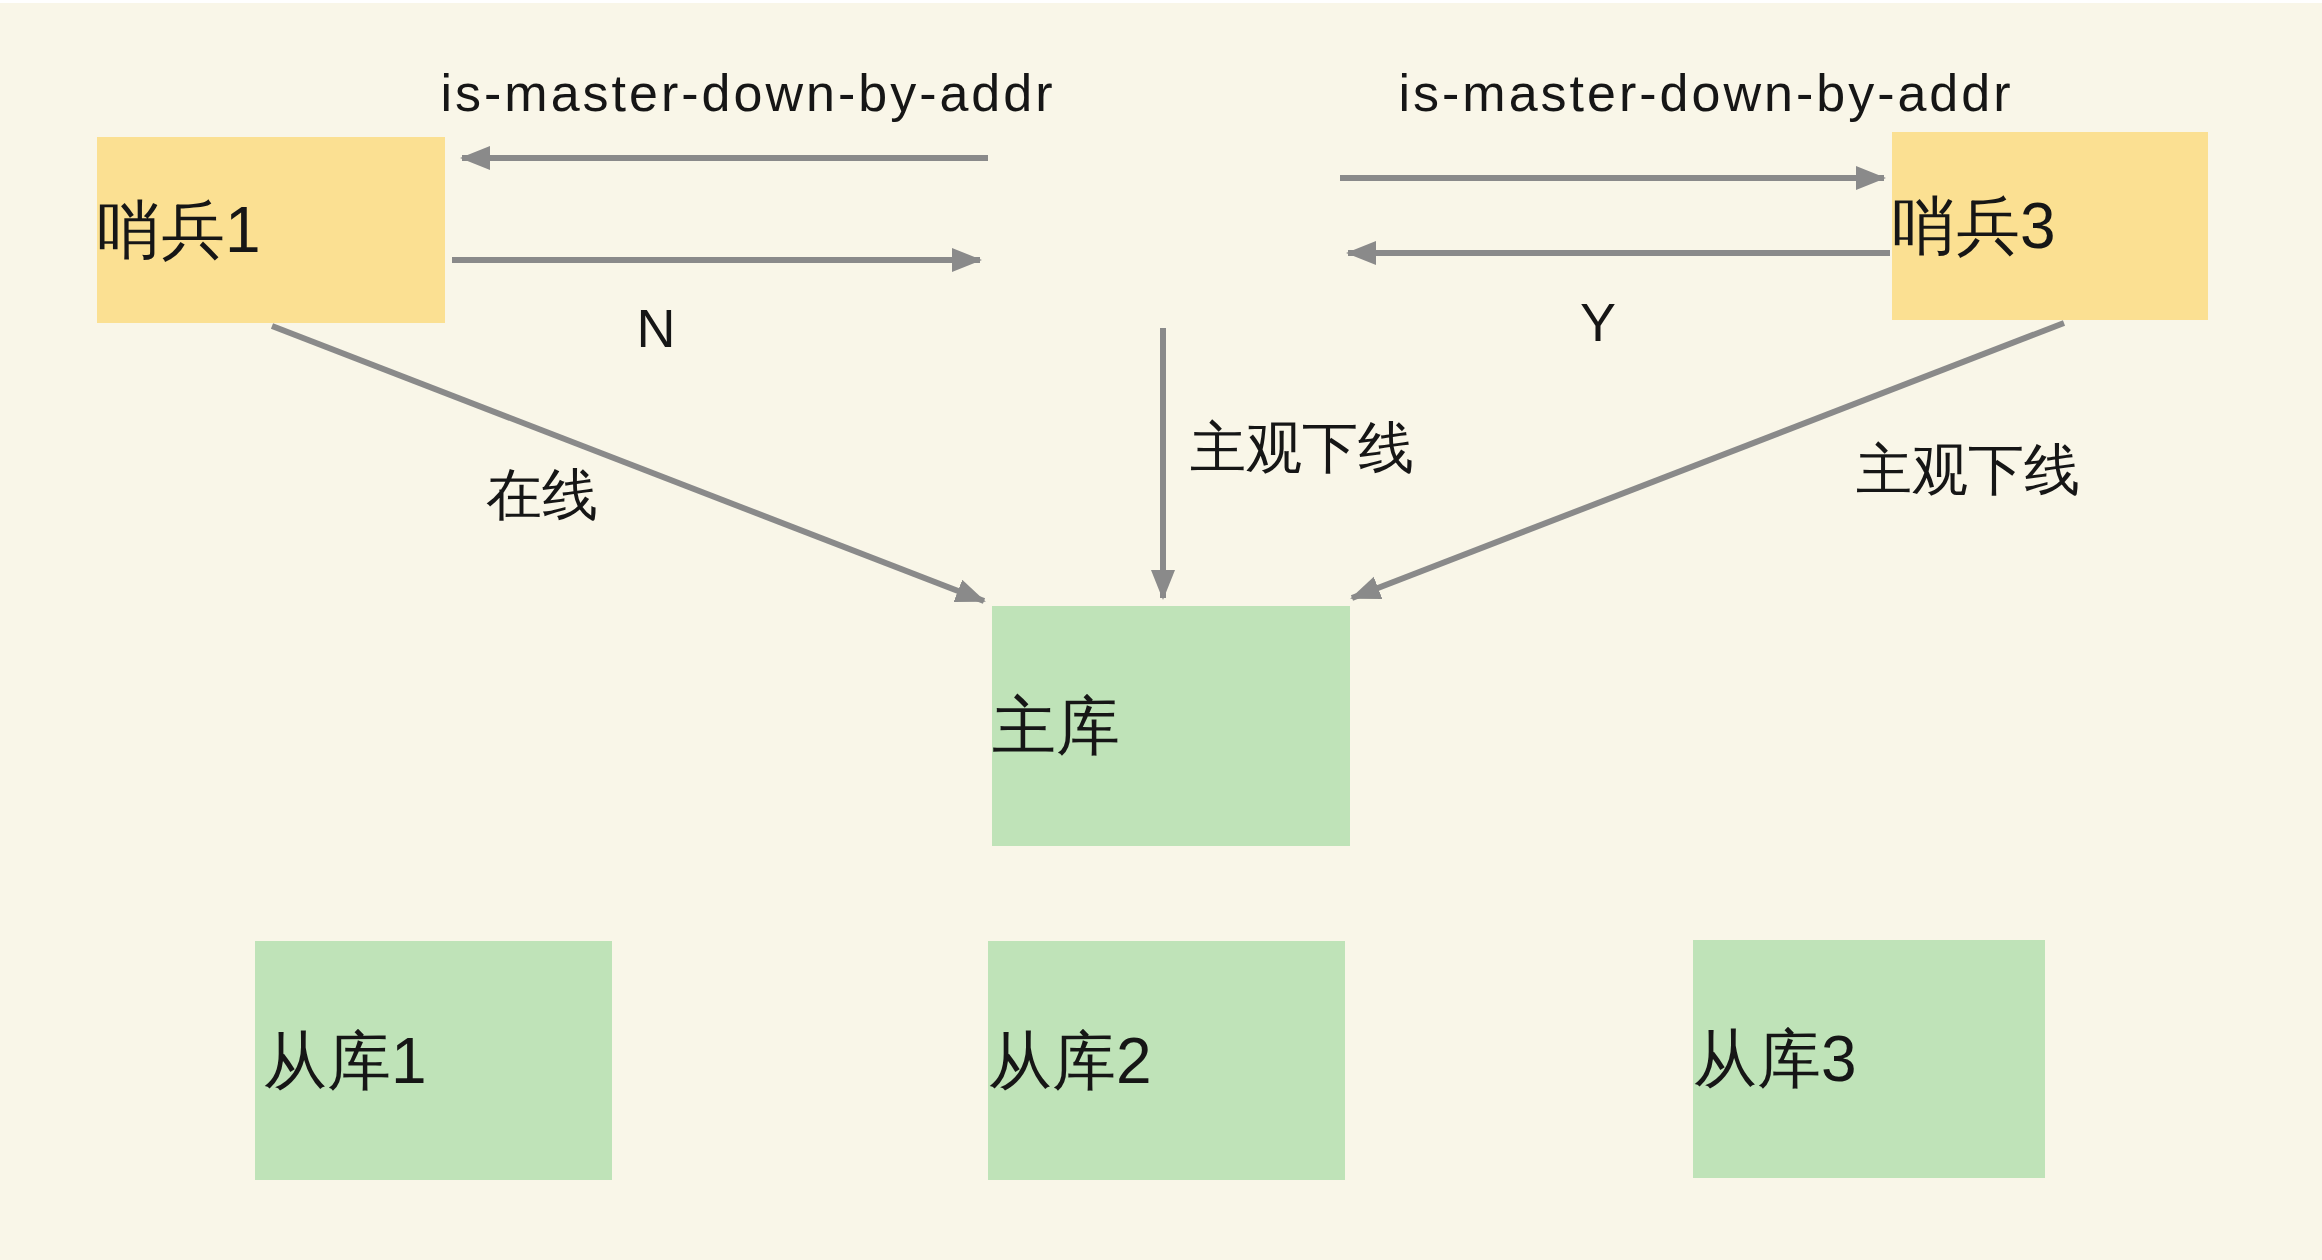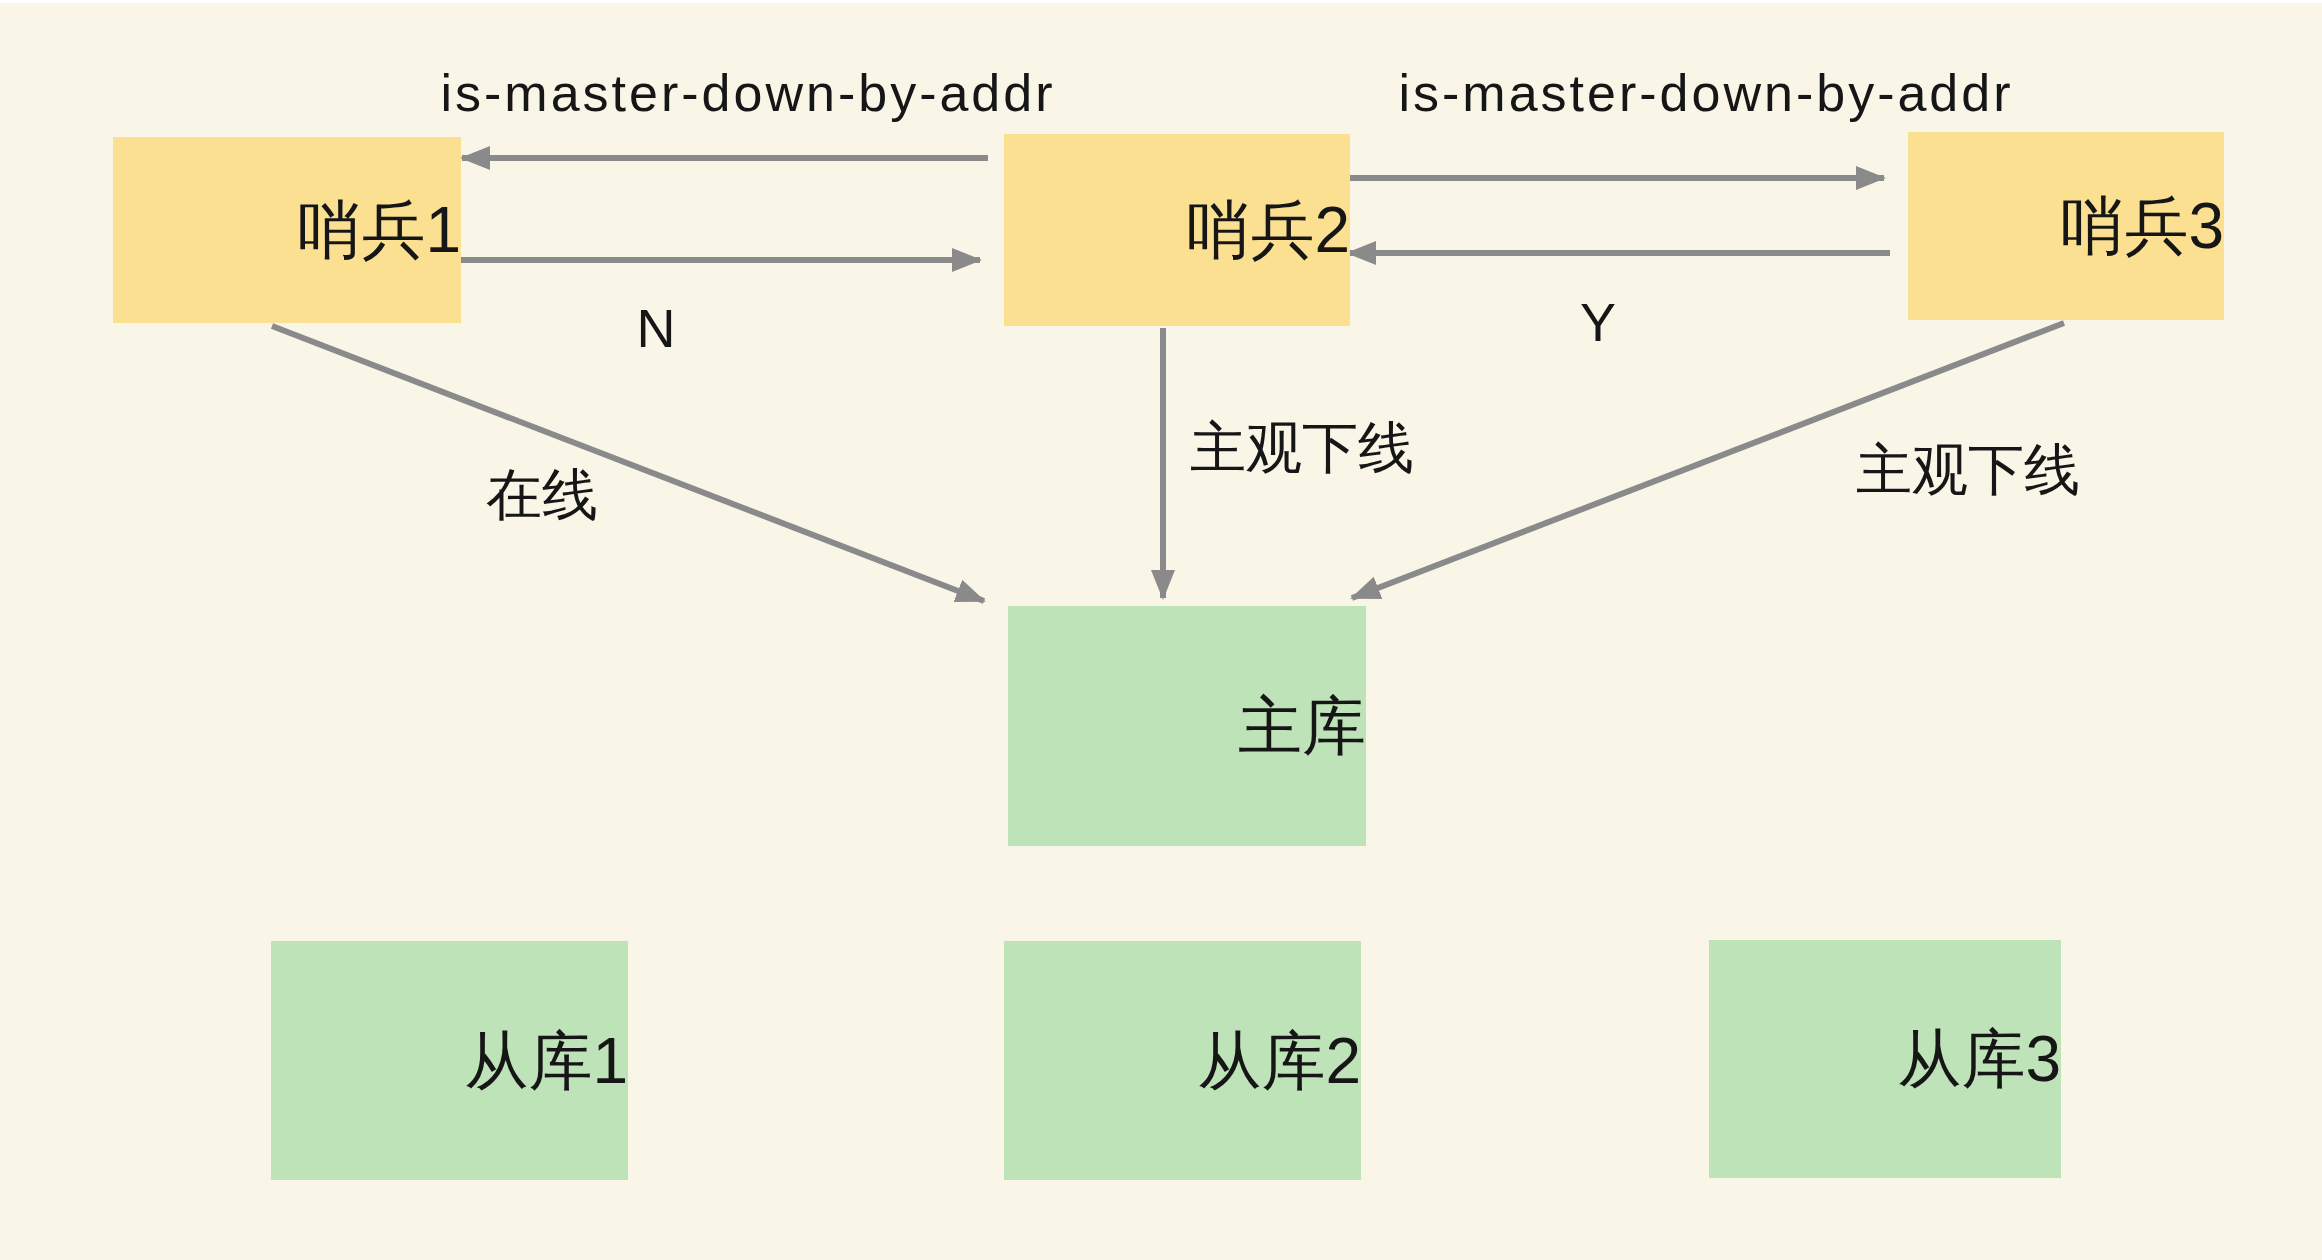--- a/index.html
+++ b/index.html
@@ -34,26 +34,25 @@
     left: 0; top: 0;
     width: 2322px; height: 1260px;
     pointer-events: none;
   }
   .arrows-layer line { stroke: var(--arrow); stroke-width: 6; }
   .arrowhead { fill: var(--arrow); }
   .node {
     position: absolute;
     display: flex;
     align-items: center;
-    justify-content: flex-end;
+    justify-content: flex-start;
     font-size: 64px;
     line-height: 1;
     color: var(--text-color);
     white-space: nowrap;
-    margin-left: 16px;
   }
   .node.sentinel { background: var(--sentinel-fill); }
   .node.db { background: var(--db-fill); }
   .edge-label {
     position: absolute;
     transform: translate(-50%, -50%);
     white-space: nowrap;
     color: var(--text-color);
     line-height: 1;
   }
@@ -79,23 +78,20 @@
     <line x1="1340" y1="178" x2="1884" y2="178" marker-end="url(#ah)"></line>
     <line x1="1890" y1="253" x2="1348" y2="253" marker-end="url(#ah)"></line>
     <line x1="272" y1="326" x2="984" y2="601" marker-end="url(#ah)"></line>
     <line x1="1163" y1="328" x2="1163" y2="598" marker-end="url(#ah)"></line>
     <line x1="2064" y1="323" x2="1352" y2="598" marker-end="url(#ah)"></line>
   </svg>
 
   <div class="node sentinel" style="left:97px; top:137px; width:348px; height:186px;">
     <span>哨兵1</span>
   </div>
-  <div class="node sentinel" style="left:988px; top:134px; width:346px; height:192px;">
-    <span>哨兵2</span>
-  </div>
   <div class="node sentinel" style="left:1892px; top:132px; width:316px; height:188px;">
     <span>哨兵3</span>
   </div>
 
   <div class="node db" style="left:992px; top:606px; width:358px; height:240px;">
     <span>主库</span>
   </div>
 
   <div class="node db" style="left:255px; top:941px; width:357px; height:239px;padding-left:8px;">
     <span>从库1</span>

